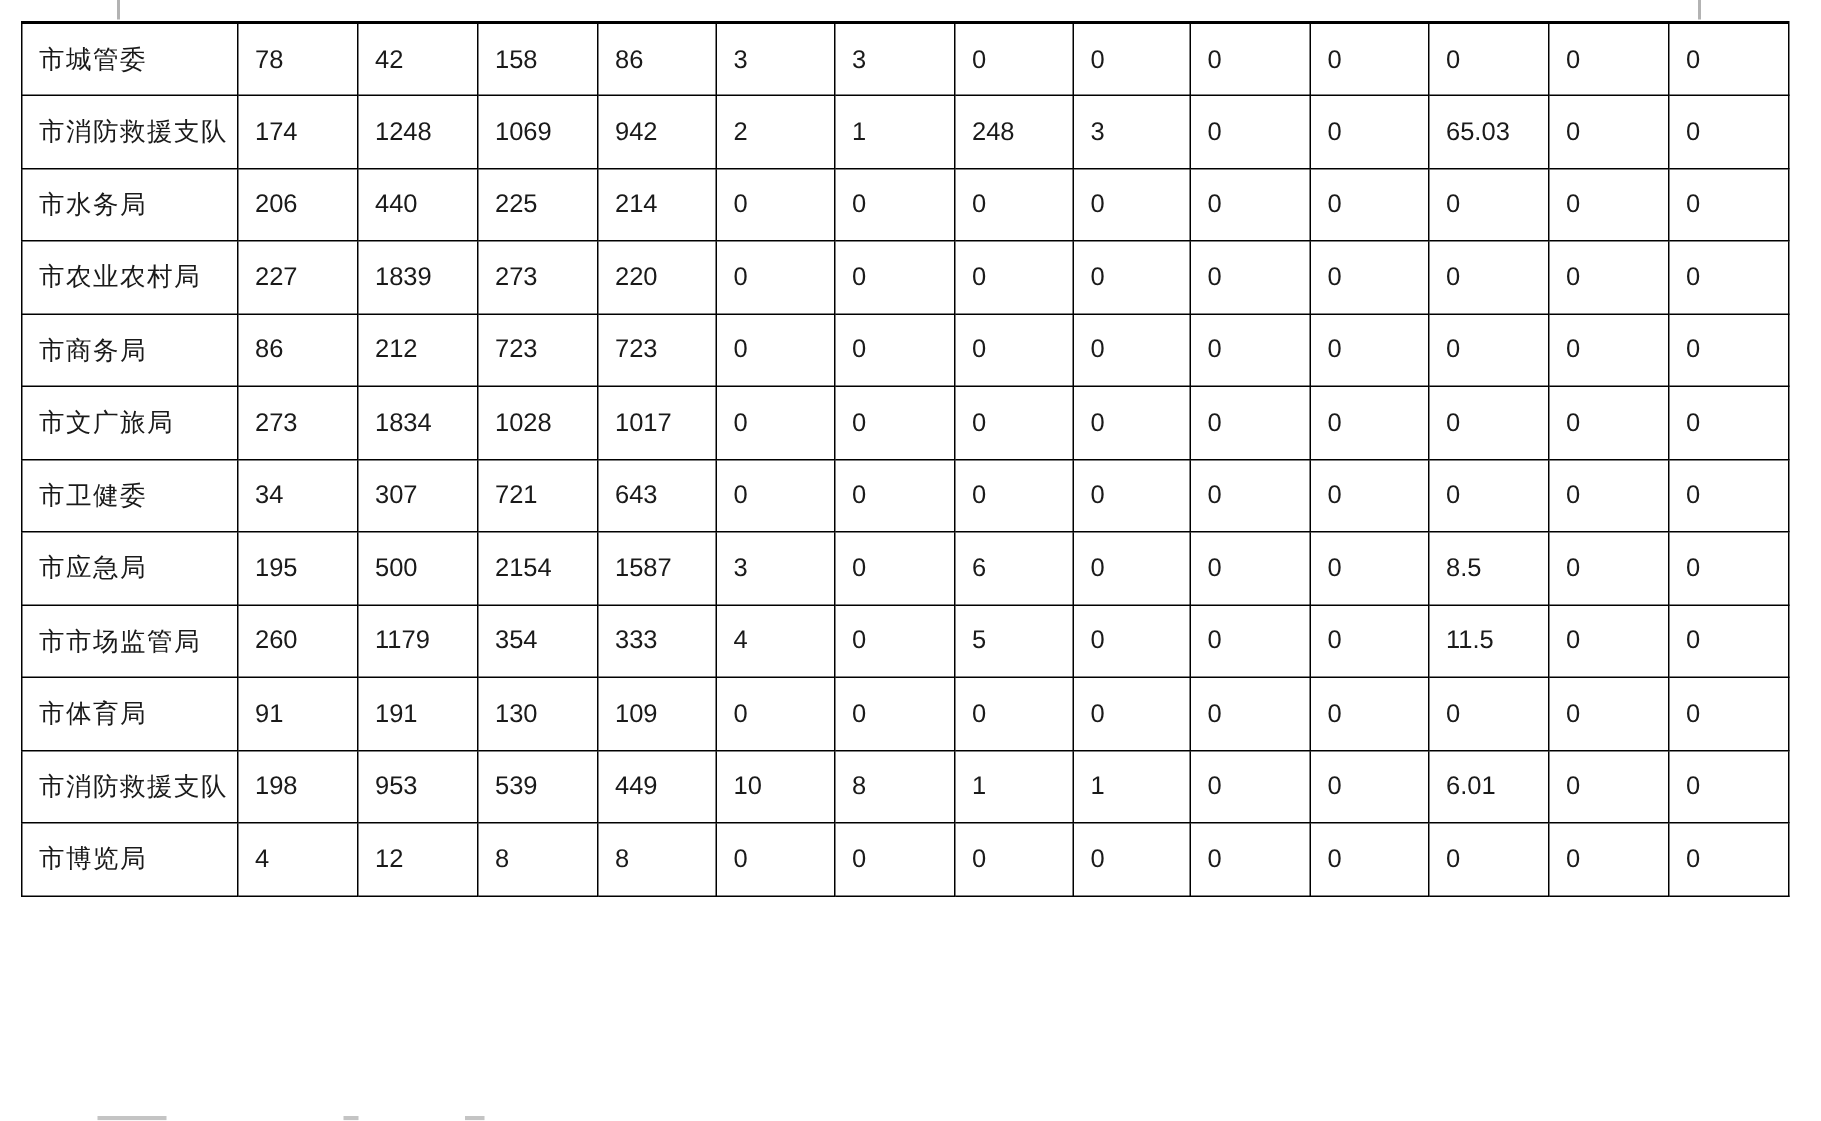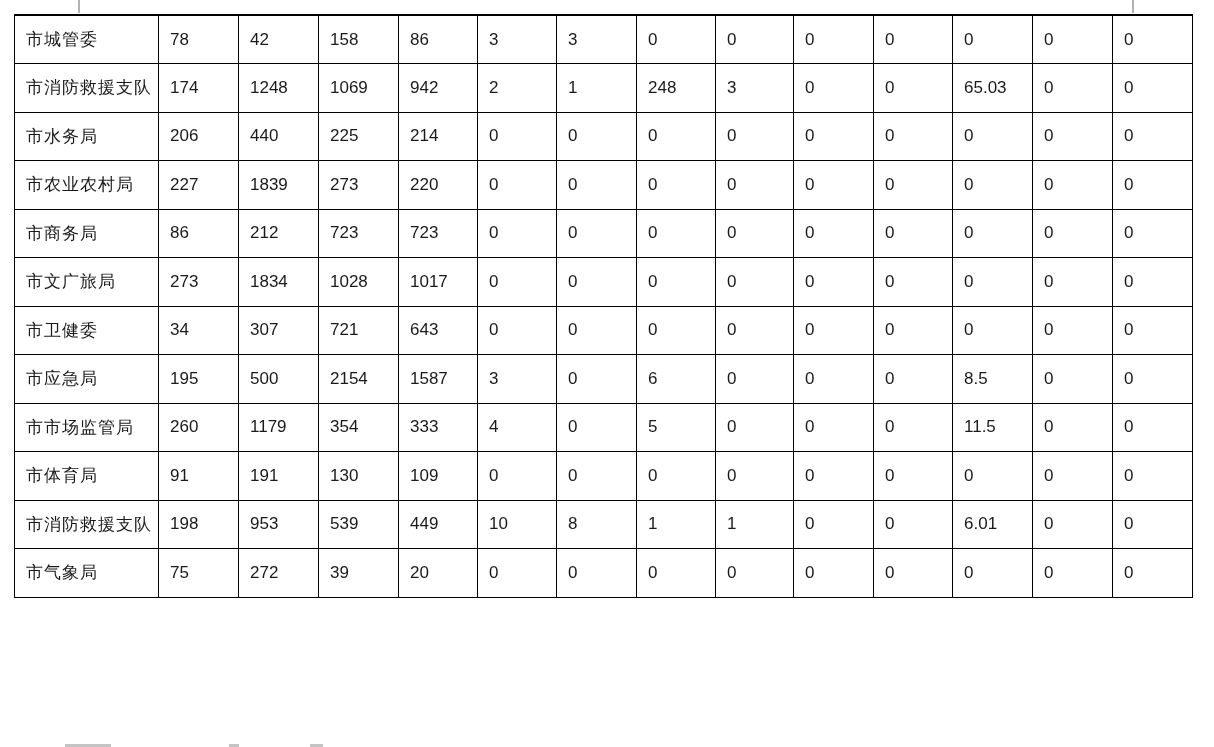--- a/index.html
+++ b/index.html
@@ -251,25 +251,25 @@
           <td>8</td>
           <td>1</td>
           <td>1</td>
           <td>0</td>
           <td>0</td>
           <td>6.01</td>
           <td>0</td>
           <td>0</td>
         </tr>
         <tr>
-          <td class="name-cell">市气象局</td>
-          <td>75</td>
-          <td>272</td>
-          <td>39</td>
-          <td>20</td>
+          <td class="name-cell">市博览局</td>
+          <td>4</td>
+          <td>12</td>
+          <td>8</td>
+          <td>8</td>
           <td>0</td>
           <td>0</td>
           <td>0</td>
           <td>0</td>
           <td>0</td>
           <td>0</td>
           <td>0</td>
           <td>0</td>
           <td>0</td>
         </tr>

